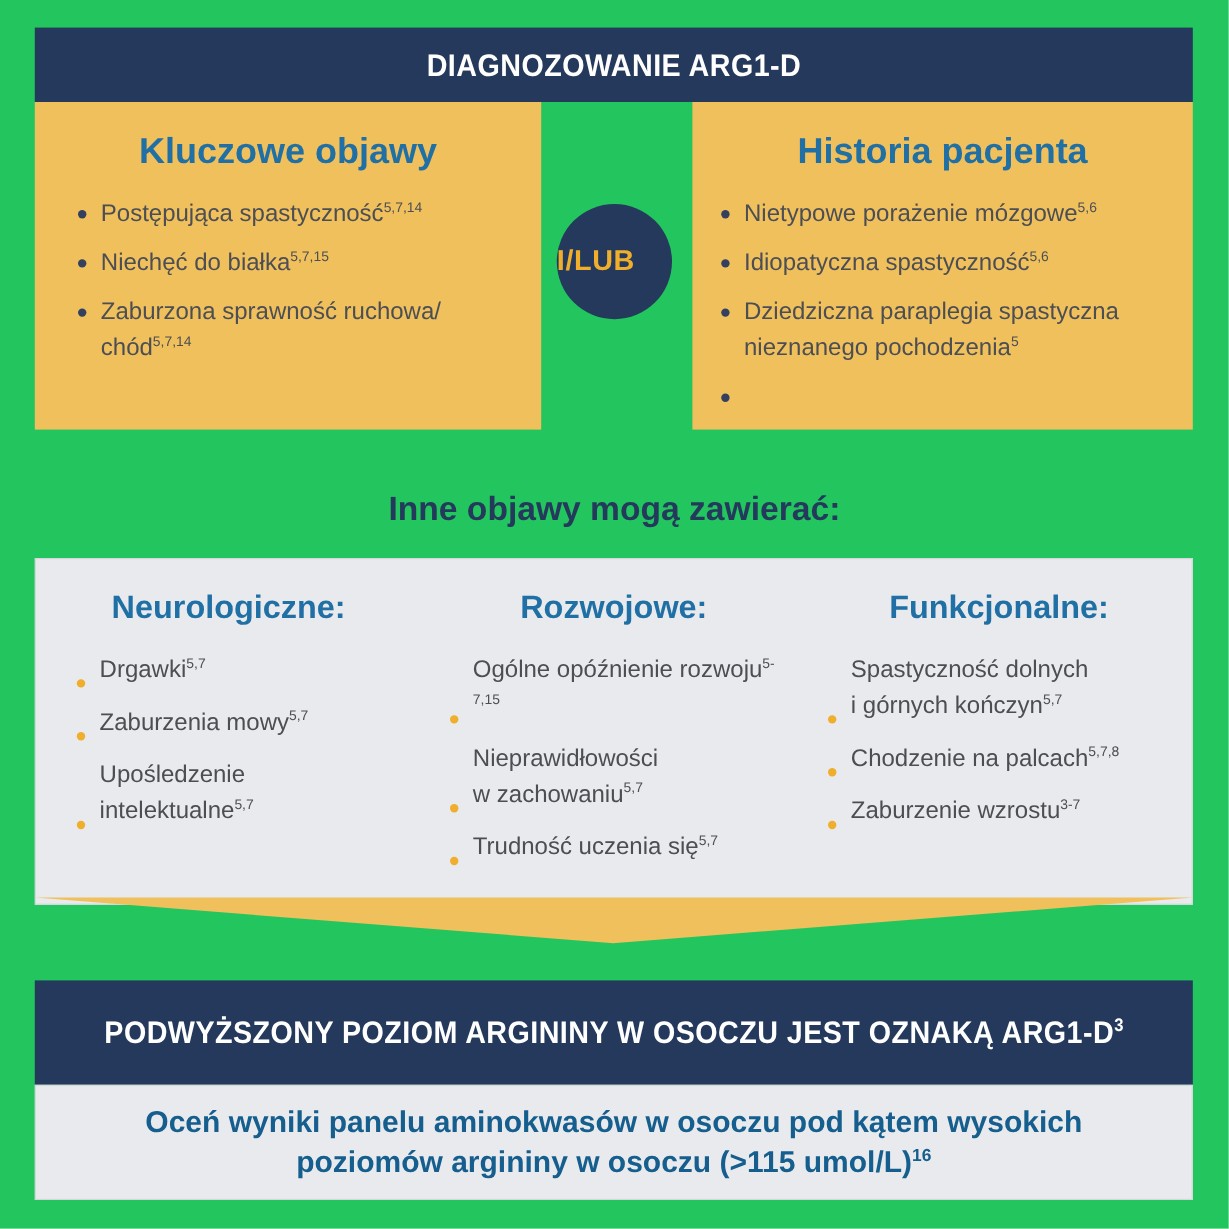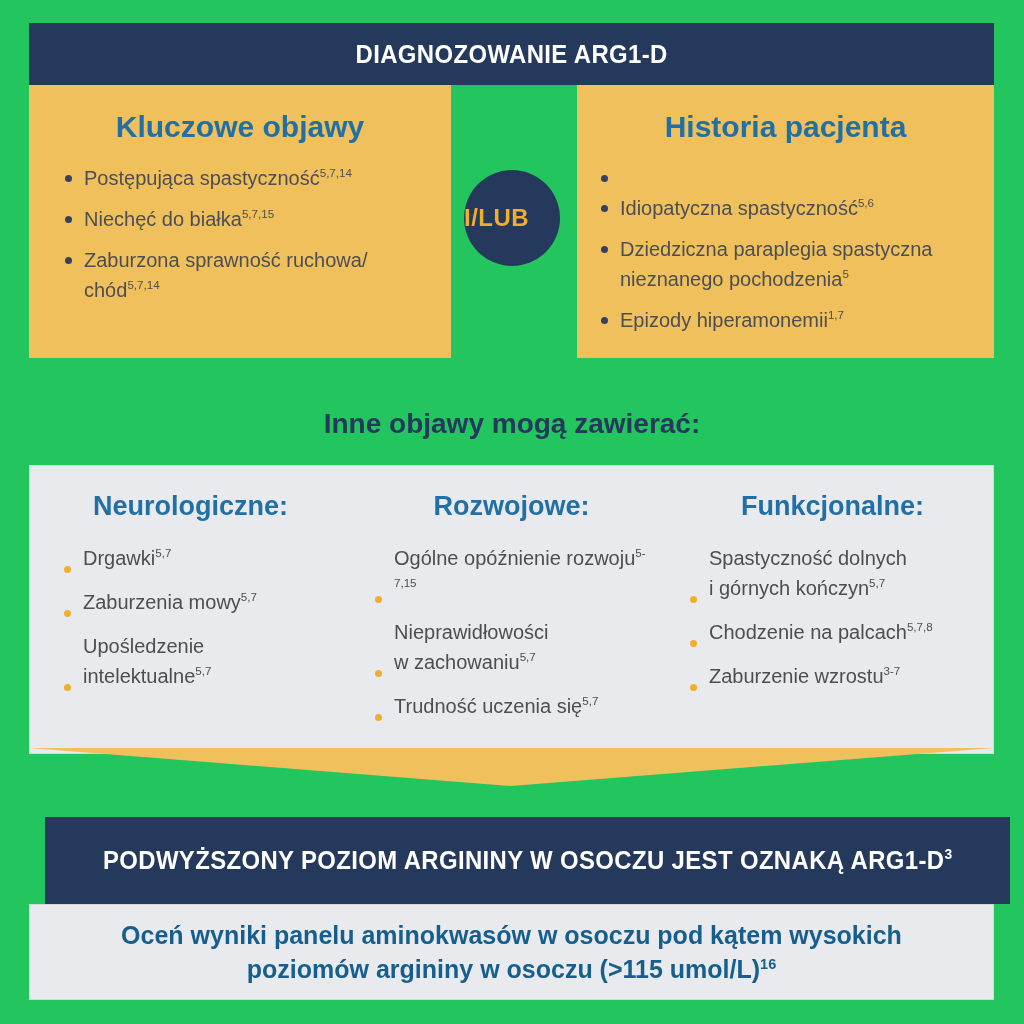--- a/index.html
+++ b/index.html
@@ -29,21 +29,21 @@
     position: absolute;
     left: 29px;
     width: 965px;
     background: var(--navy);
     color: #fff;
     display: flex;
     align-items: center;
     justify-content: center;
   }
   .banner-top { top: 23px; height: 62px; }
-  .banner-bottom { top: 817px; height: 87px; margin-left: 16px; }
+  .banner-bottom { top: 817px; height: 87px; }
   .banner-text {
     font-weight: bold;
     font-size: 26px;
     letter-spacing: 0.4px;
     white-space: nowrap;
     display: inline-block;
     transform: scaleX(0.92);
   }
 
   
@@ -186,32 +186,32 @@
 
   <div class="connector">
     <span class="connector-text">I/LUB</span>
   </div>
 
   <section class="ybox ybox-right">
     <h2>Historia pacjenta</h2>
     <ul>
       <li>
         <span class="dot"></span>
+        <span class="li-text"><span>Nietypowe porażenie mózgowe</span><sup>5,6</sup></span>
       </li>
       <li>
         <span class="dot"></span>
         <span class="li-text"><span>Idiopatyczna spastyczność</span><sup>5,6</sup></span>
       </li>
       <li>
         <span class="dot"></span>
         <span class="li-text"><span>Dziedziczna paraplegia spastyczna nieznanego pochodzenia</span><sup>5</sup></span>
       </li>
       <li>
         <span class="dot"></span>
-        <span class="li-text"><span>Epizody hiperamonemii</span><sup>1,7</sup></span>
       </li>
     </ul>
   </section>
 
   <h2 class="other-heading">Inne objawy mogą zawierać:</h2>
 
   <section class="panel">
     <div class="col col-1">
       <h3>Neurologiczne:</h3>
       <ul>

